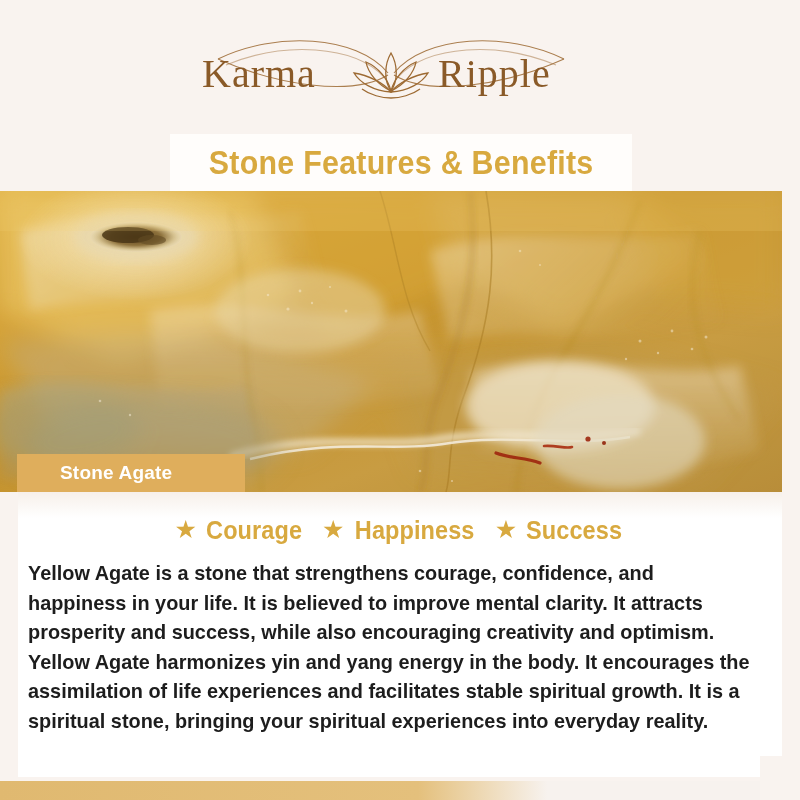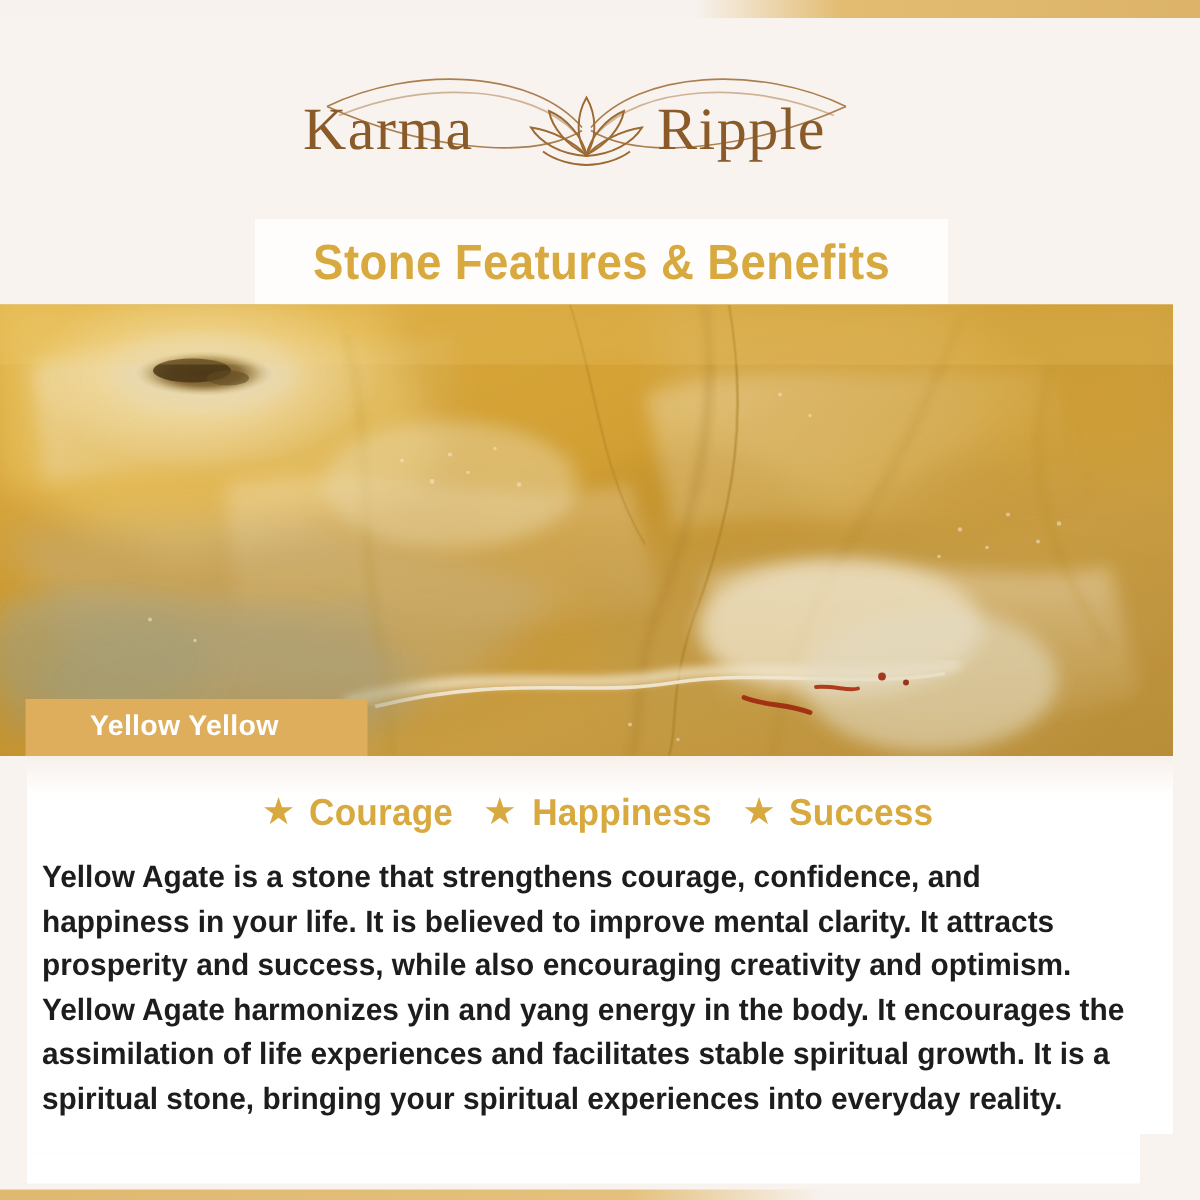--- a/index.html
+++ b/index.html
@@ -37,21 +37,21 @@
   }
   .frame-gold-bottom {
     position:absolute;
     left:0; bottom:0; width:760px; height:24px;
     background:linear-gradient(90deg,#e0b970 0%, #e4c07c 55%, #f7f2ee 72%, #f7f2ee 100%);
   }
 
   
   .page {
     position:absolute;
-    left:0; top:12px; width:800px; height:781px;
+    left:0; top:0; width:800px; height:781px;
     background:#f9f3ef;
   }
 
   
   .logo-wrap {
     position:absolute;
     left:0; top:24px; width:782px; height:105px;
     display:flex; align-items:center; justify-content:center;
   }
   .logo-svg { display:block; }
@@ -331,21 +331,21 @@
           <circle cx="588" cy="248" r="2.6" fill="#9c1c0c"></circle>
           <circle cx="604" cy="252" r="2.0" fill="#8e1909"></circle>
         </g>
 
         <rect width="782" height="301" fill="#b07f20" opacity="0.10"></rect>
         <rect width="782" height="40" fill="#f4d27a" opacity="0.18"></rect>
       </svg>
     </div>
 
     <div class="stone-label">
-      <span>Yellow Yellow</span>
+      <span>Stone Agate</span>
     </div>
 
     <div class="card">
       <div class="card-fade"></div>
 
       <div class="benefits">
         <div class="benefit">
           <span class="star">★</span>
           <span class="blabel">Courage</span>
         </div>

